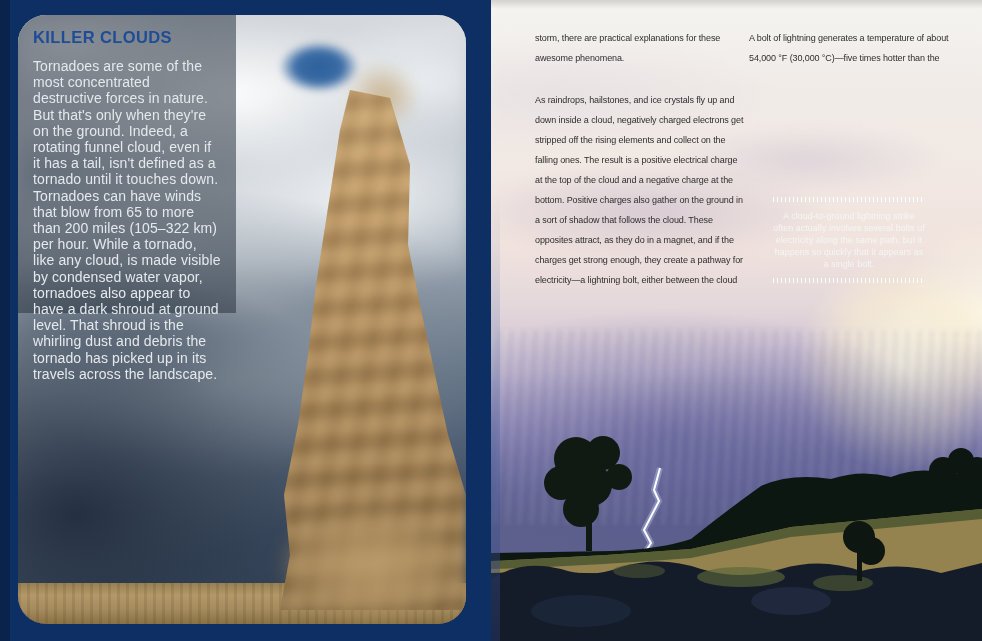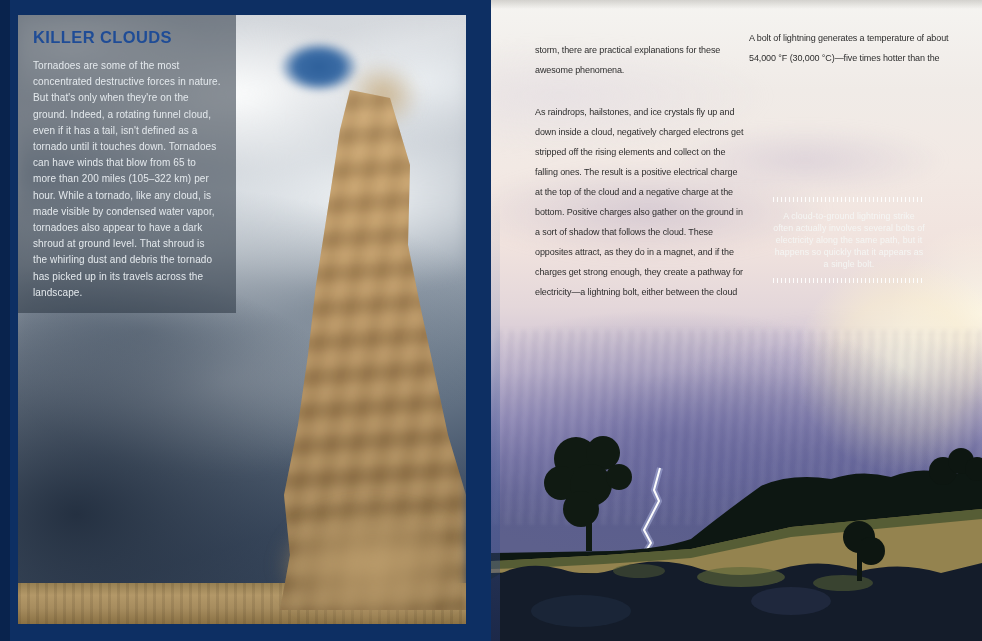--- a/index.html
+++ b/index.html
@@ -10,21 +10,21 @@
   }
   *{box-sizing:border-box;}
   html,body{margin:0;padding:0;background:#ffffff;}
   body{width:982px;height:641px;font-family:"Liberation Sans",sans-serif;}
   .spread{position:relative;width:982px;height:641px;display:flex;overflow:hidden;}
   .page{position:relative;width:491px;height:641px;overflow:hidden;}
 
   
   .page-left{background:var(--navy);}
   .edge-band{position:absolute;left:0;top:0;bottom:0;width:10px;background:rgba(4,18,44,.4);}
-  .photo-tornado{position:absolute;left:18px;top:15px;width:448px;height:609px;overflow:hidden;background:#9aa3ad;}
+  .photo-tornado{position:absolute;left:18px;top:15px;width:448px;height:609px;overflow:hidden;background:#9aa3ad;border-radius:28px;}
   .layer{position:absolute;inset:0;}
   .t-sky{background:linear-gradient(163deg,#cdd2d8 0%,#d8dbdf 20%,#bdc4cc 36%,#9aa5b1 50%,#6b7a8b 66%,#44546a 80%,#2c3c52 100%);}
   .t-clouds{filter:blur(7px);background:
     radial-gradient(ellipse 190px 80px at 12% 5%,rgba(249,250,251,.95),transparent 70%),
     radial-gradient(ellipse 230px 110px at 48% 13%,rgba(252,253,253,.97),transparent 70%),
     radial-gradient(ellipse 180px 90px at 90% 11%,rgba(236,240,243,.9),transparent 70%),
     radial-gradient(ellipse 170px 80px at 6% 26%,rgba(162,172,184,.85),transparent 70%),
     radial-gradient(ellipse 260px 120px at 38% 38%,rgba(226,231,235,.9),transparent 72%),
     radial-gradient(ellipse 300px 130px at 76% 30%,rgba(241,244,246,.92),transparent 72%),
     radial-gradient(ellipse 240px 110px at 18% 52%,rgba(146,158,172,.7),transparent 70%),
@@ -43,21 +43,21 @@
   .funnel-shape{clip-path:polygon(332px 75px,372px 83px,392px 150px,390px 230px,402px 290px,415px 350px,430px 420px,448px 480px,448px 595px,262px 595px,272px 540px,266px 480px,280px 410px,290px 340px,298px 270px,312px 180px,322px 115px);}
   .t-funnel{filter:blur(5px);
     background:linear-gradient(180deg,#cfac7a 0%,#c29c68 28%,#b08c5c 52%,#9e7e51 76%,#8f744a 100%);}
   .t-funnel-tex{filter:blur(4px);opacity:.55;
     background:repeating-linear-gradient(176deg,rgba(70,50,25,.25) 0 16px,rgba(235,205,155,.28) 16px 34px),
                repeating-linear-gradient(98deg,rgba(110,84,50,.3) 0 12px,rgba(214,186,138,.25) 12px 26px);}
   .t-dustbase{position:absolute;left:225px;top:455px;width:250px;height:170px;filter:blur(9px);
     background:radial-gradient(ellipse 50% 46% at 52% 56%,rgba(188,157,108,.95),rgba(172,142,96,.6) 55%,transparent 76%);}
   .text-panel{position:absolute;left:0;top:0;width:218px;height:298px;background:rgba(42,52,66,.55);padding:13px 15px;}
   .panel-title{margin:0 0 11px 0;font-size:16.5px;font-weight:bold;letter-spacing:.4px;color:var(--title-blue);}
-  .panel-body{margin:0;font-size:10px;line-height:16.2px;color:#e4e9ed;letter-spacing:.1px;}
+  .panel-body{margin:0;font-size:14px;line-height:16.2px;color:#e4e9ed;letter-spacing:.1px;}
 
   
   .page-right{background:#f5f4f1;}
   .l-sky{background:linear-gradient(180deg,#f5f4f1 0%,#f0ebe7 14%,#f2e9e4 26%,#f1e3de 38%,#e4d7da 48%,#cabed3 58%,#a098c0 66%,#7e7ba9 72%,#696a98 77%,#5d608c 82%);}
   .l-topband{position:absolute;left:0;top:0;width:100%;height:9px;
     background:linear-gradient(180deg,rgba(183,181,176,.55),rgba(183,181,176,0));}
   .l-clouds{filter:blur(6px);background:
     radial-gradient(ellipse 300px 80px at 14% 15%,rgba(226,219,226,.55),transparent 70%),
     radial-gradient(ellipse 260px 70px at 32% 33%,rgba(189,177,198,.5),transparent 70%),
     radial-gradient(ellipse 200px 50px at 64% 25%,rgba(199,187,206,.45),transparent 70%),
@@ -68,21 +68,21 @@
   .l-purple{background:
     radial-gradient(ellipse 390px 175px at 36% 68%,rgba(85,87,145,.55),transparent 72%),
     radial-gradient(ellipse 430px 165px at 80% 71%,rgba(78,82,138,.45),transparent 72%);}
   .l-rain{position:absolute;left:0;top:330px;width:100%;height:195px;opacity:.55;filter:blur(2px);
     background:repeating-linear-gradient(93deg,rgba(255,255,255,.12) 0 5px,rgba(72,72,122,.12) 5px 12px);}
   .l-gutter{position:absolute;left:0;top:0;bottom:0;width:9px;
     background:linear-gradient(180deg,rgba(120,140,180,0) 30%,rgba(110,130,175,.3) 55%,rgba(70,90,150,.45) 75%,rgba(40,60,120,.4) 100%);}
   .landscape{position:absolute;left:0;top:411px;width:491px;height:230px;}
 
   .text-col{position:absolute;top:28px;color:var(--body-text);}
-  .col-1{left:44px;width:212px;margin-top:12px;}
+  .col-1{left:44px;width:212px;}
   .col-2{left:258px;width:208px;}
   .text-col p{margin:0 0 22px 0;font-size:9px;line-height:20px;letter-spacing:-.1px;}
   .callout{position:absolute;left:282px;top:197px;width:152px;text-align:center;}
   .dotted-rule{height:5px;background:repeating-linear-gradient(90deg,rgba(255,255,255,.95) 0 1.5px,transparent 1.5px 4px);}
   .callout p{margin:8px 0;font-size:8.8px;line-height:12px;color:var(--callout-text);letter-spacing:.1px;}
 </style>
 </head>
 <body>
 
 <div class="spread">

